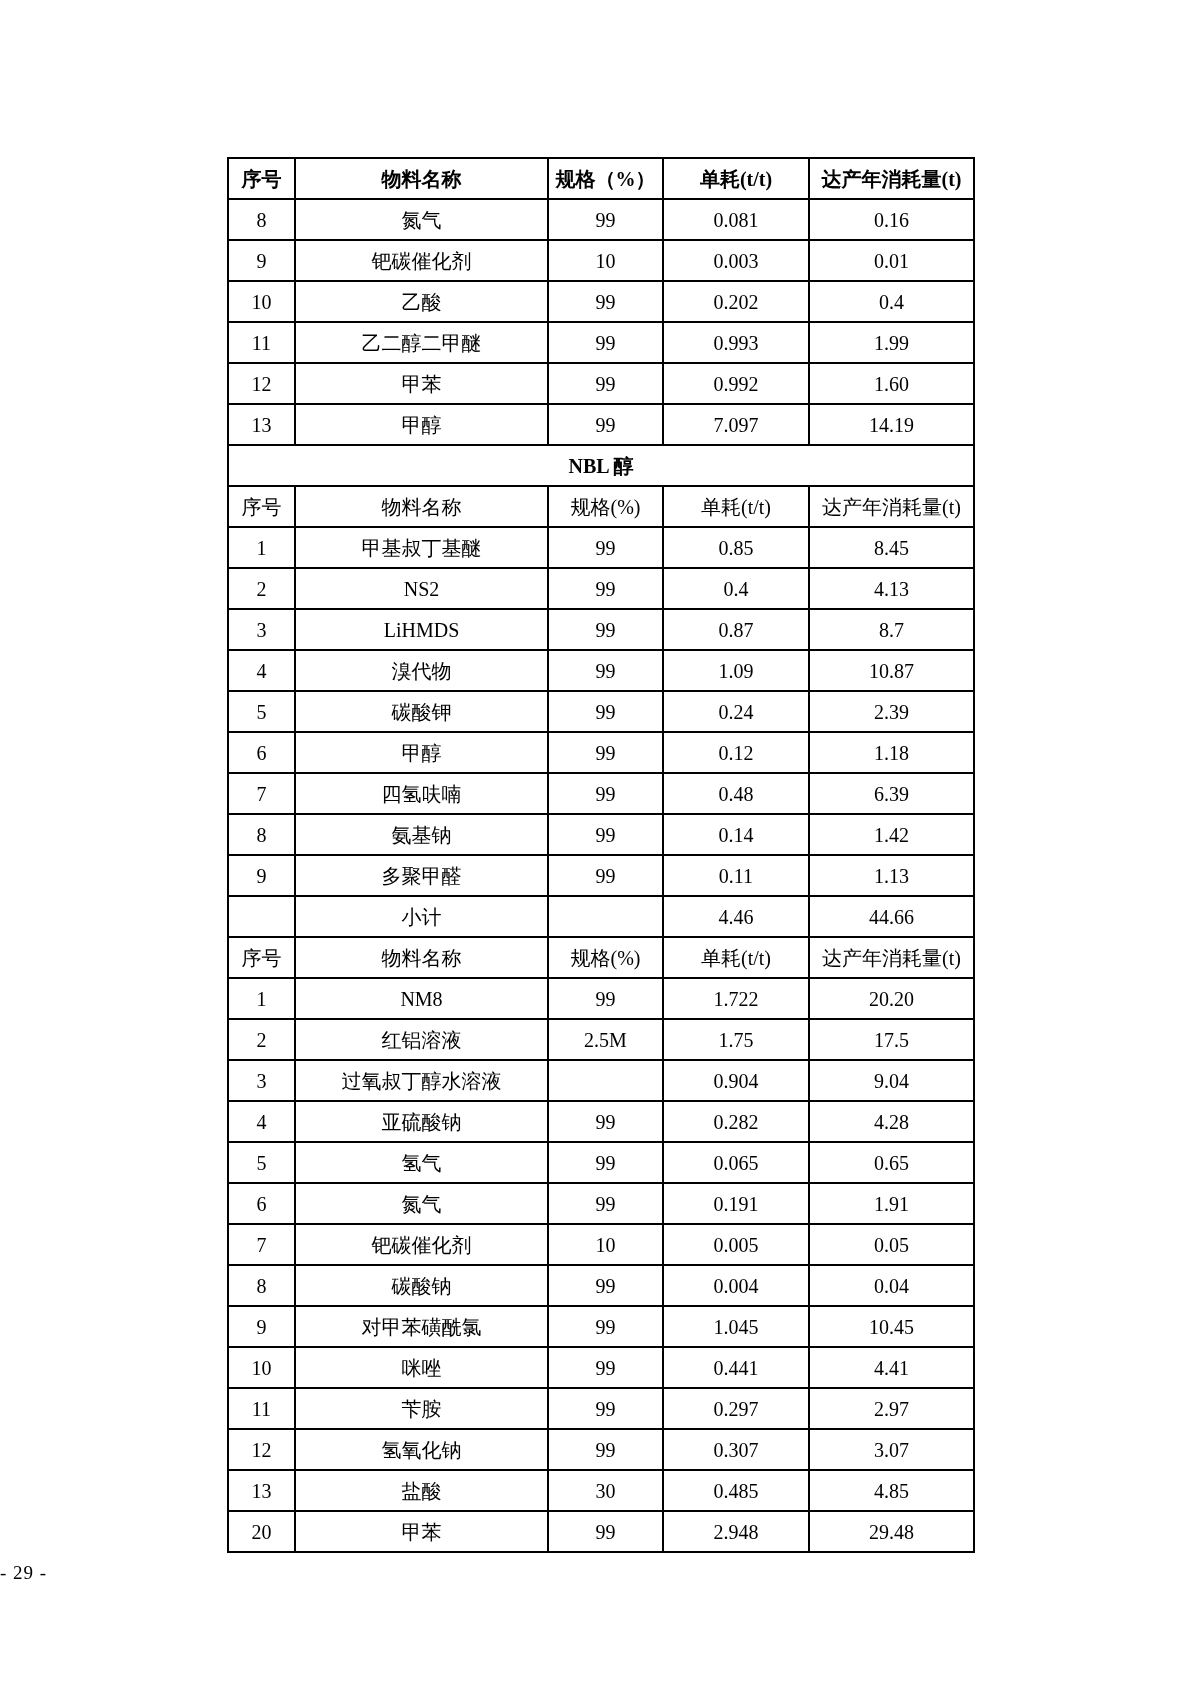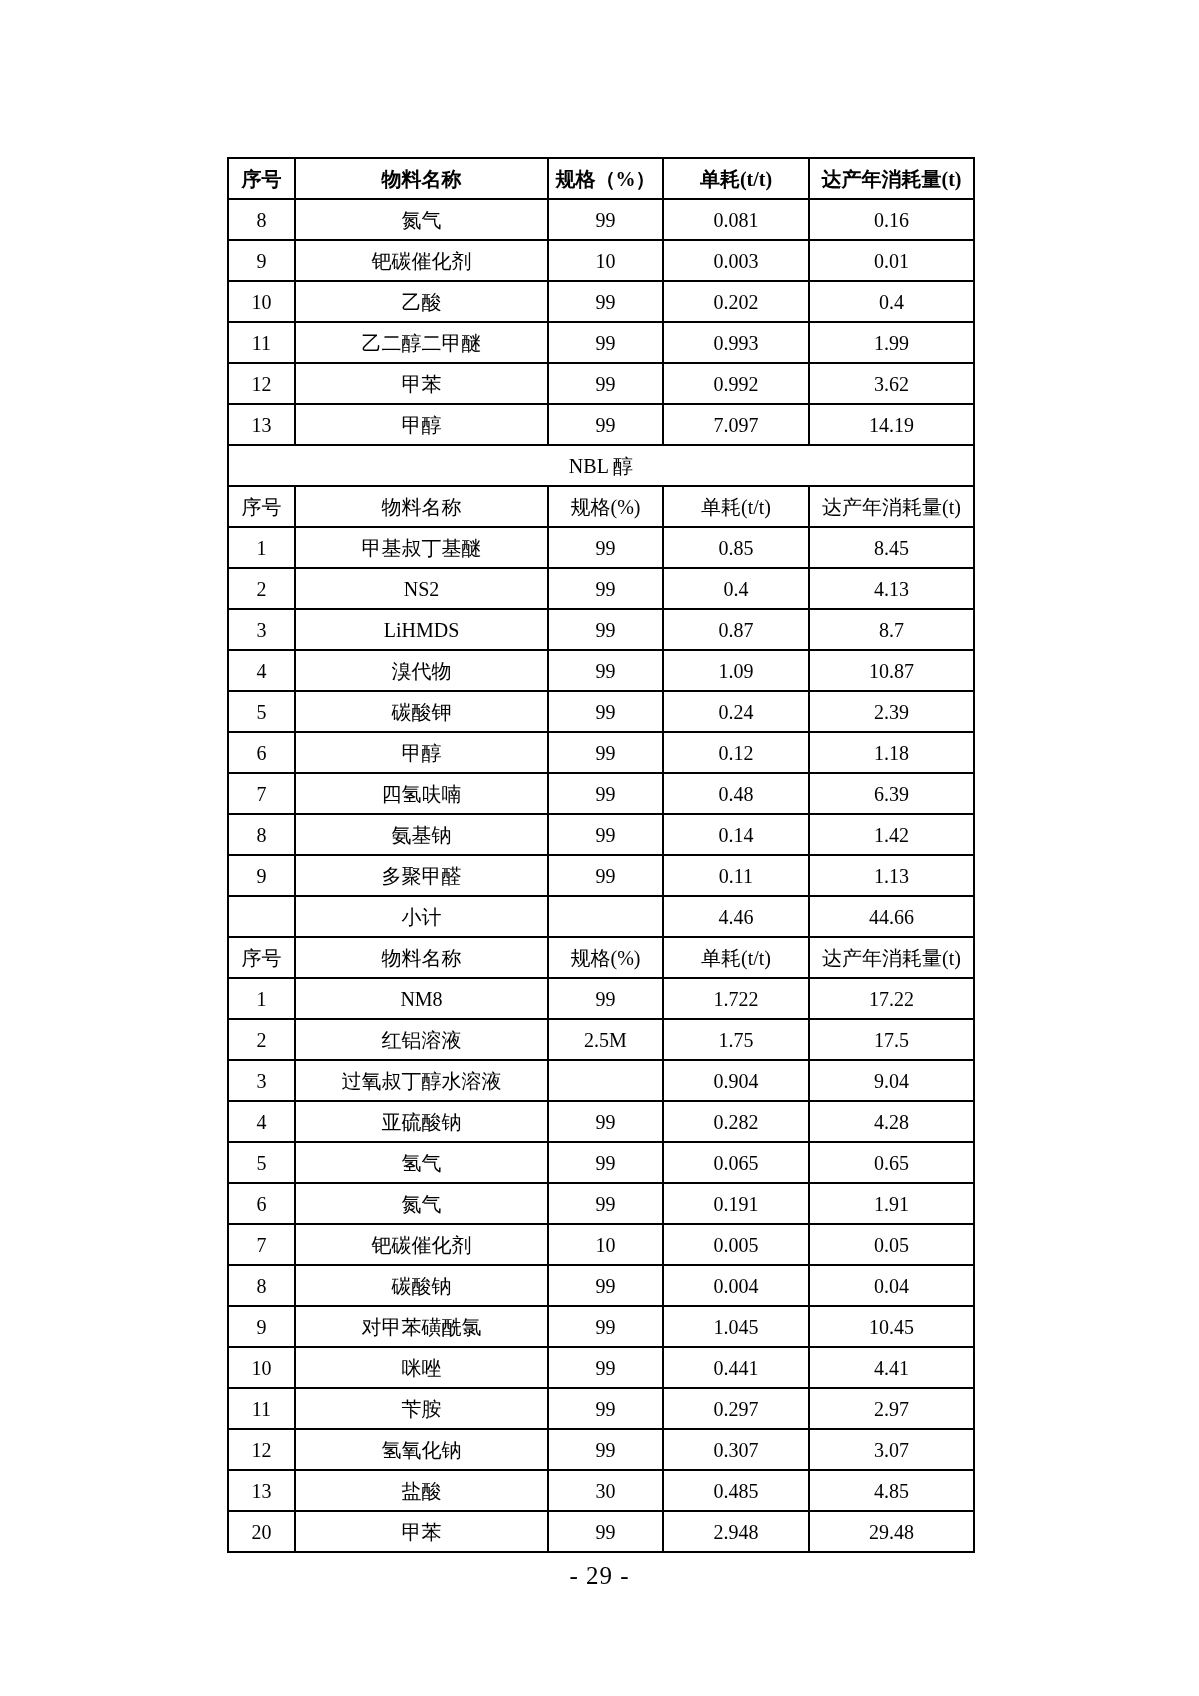--- a/index.html
+++ b/index.html
@@ -39,29 +39,29 @@
     line-height: 1.1;
     padding: 0 3px;
     overflow: hidden;
     white-space: nowrap;
   }
   
   tr.header-row.sec-0 td {
     font-weight: bold;
   }
   tr.section-row td {
-    font-weight: normal;
+    font-weight: bold;
   }
   .page-footer {
     position: absolute;
     left: 0;
     top: 1550px;
     width: 100%;
-    text-align: center;
-    font-size: 25px;
+    text-align: left;
+    font-size: 19px;
     letter-spacing: 1px;
   }
 </style>
 </head>
 <body>
 
 <div class="page">
   <table class="materials-table">
     <colgroup>
       <col style="width:67px">
@@ -104,21 +104,21 @@
           <td>乙二醇二甲醚</td>
           <td>99</td>
           <td>0.993</td>
           <td>1.99</td>
         </tr>
         <tr class="data-row sec-0">
           <td>12</td>
           <td>甲苯</td>
           <td>99</td>
           <td>0.992</td>
-          <td>3.62</td>
+          <td>1.60</td>
         </tr>
         <tr class="data-row sec-0">
           <td>13</td>
           <td>甲醇</td>
           <td>99</td>
           <td>7.097</td>
           <td>14.19</td>
         </tr>
         <tr class="section-row sec-1">
           <td colspan="5">NBL 醇</td>
@@ -205,21 +205,21 @@
           <td>物料名称</td>
           <td>规格(%)</td>
           <td>单耗(t/t)</td>
           <td>达产年消耗量(t)</td>
         </tr>
         <tr class="data-row sec-2">
           <td>1</td>
           <td>NM8</td>
           <td>99</td>
           <td>1.722</td>
-          <td>17.22</td>
+          <td>20.20</td>
         </tr>
         <tr class="data-row sec-2">
           <td>2</td>
           <td>红铝溶液</td>
           <td>2.5M</td>
           <td>1.75</td>
           <td>17.5</td>
         </tr>
         <tr class="data-row sec-2">
           <td>3</td>

